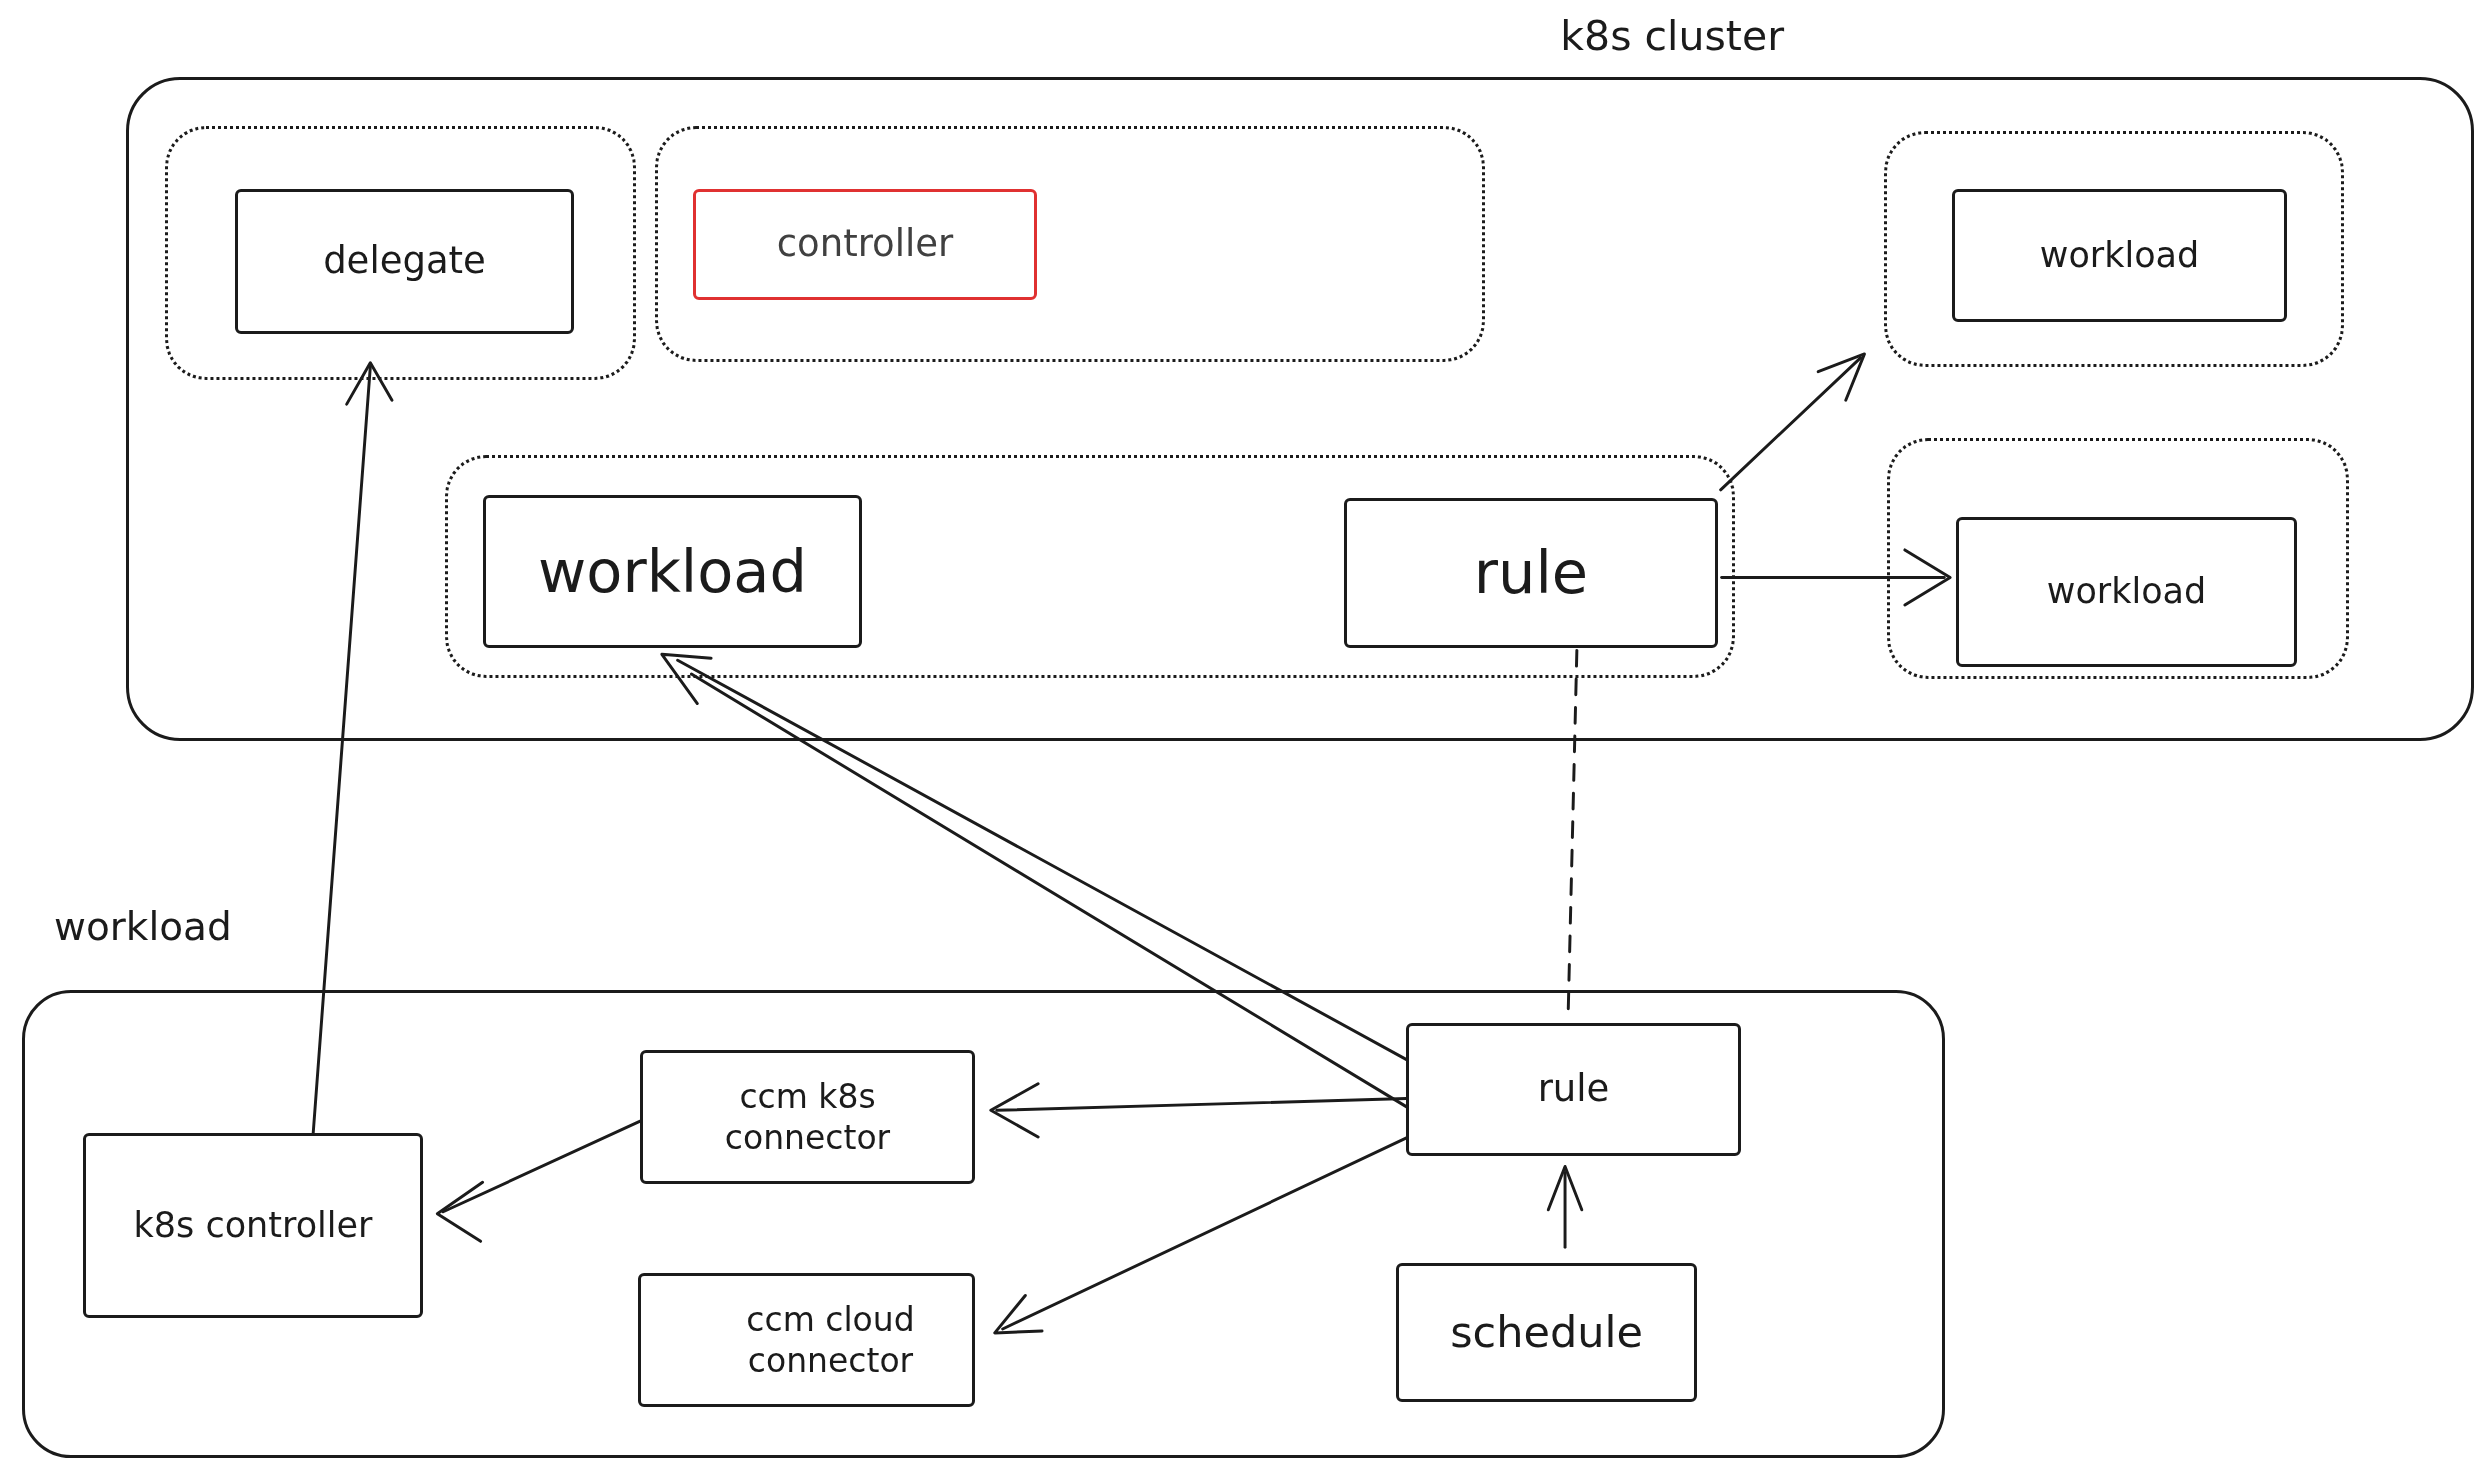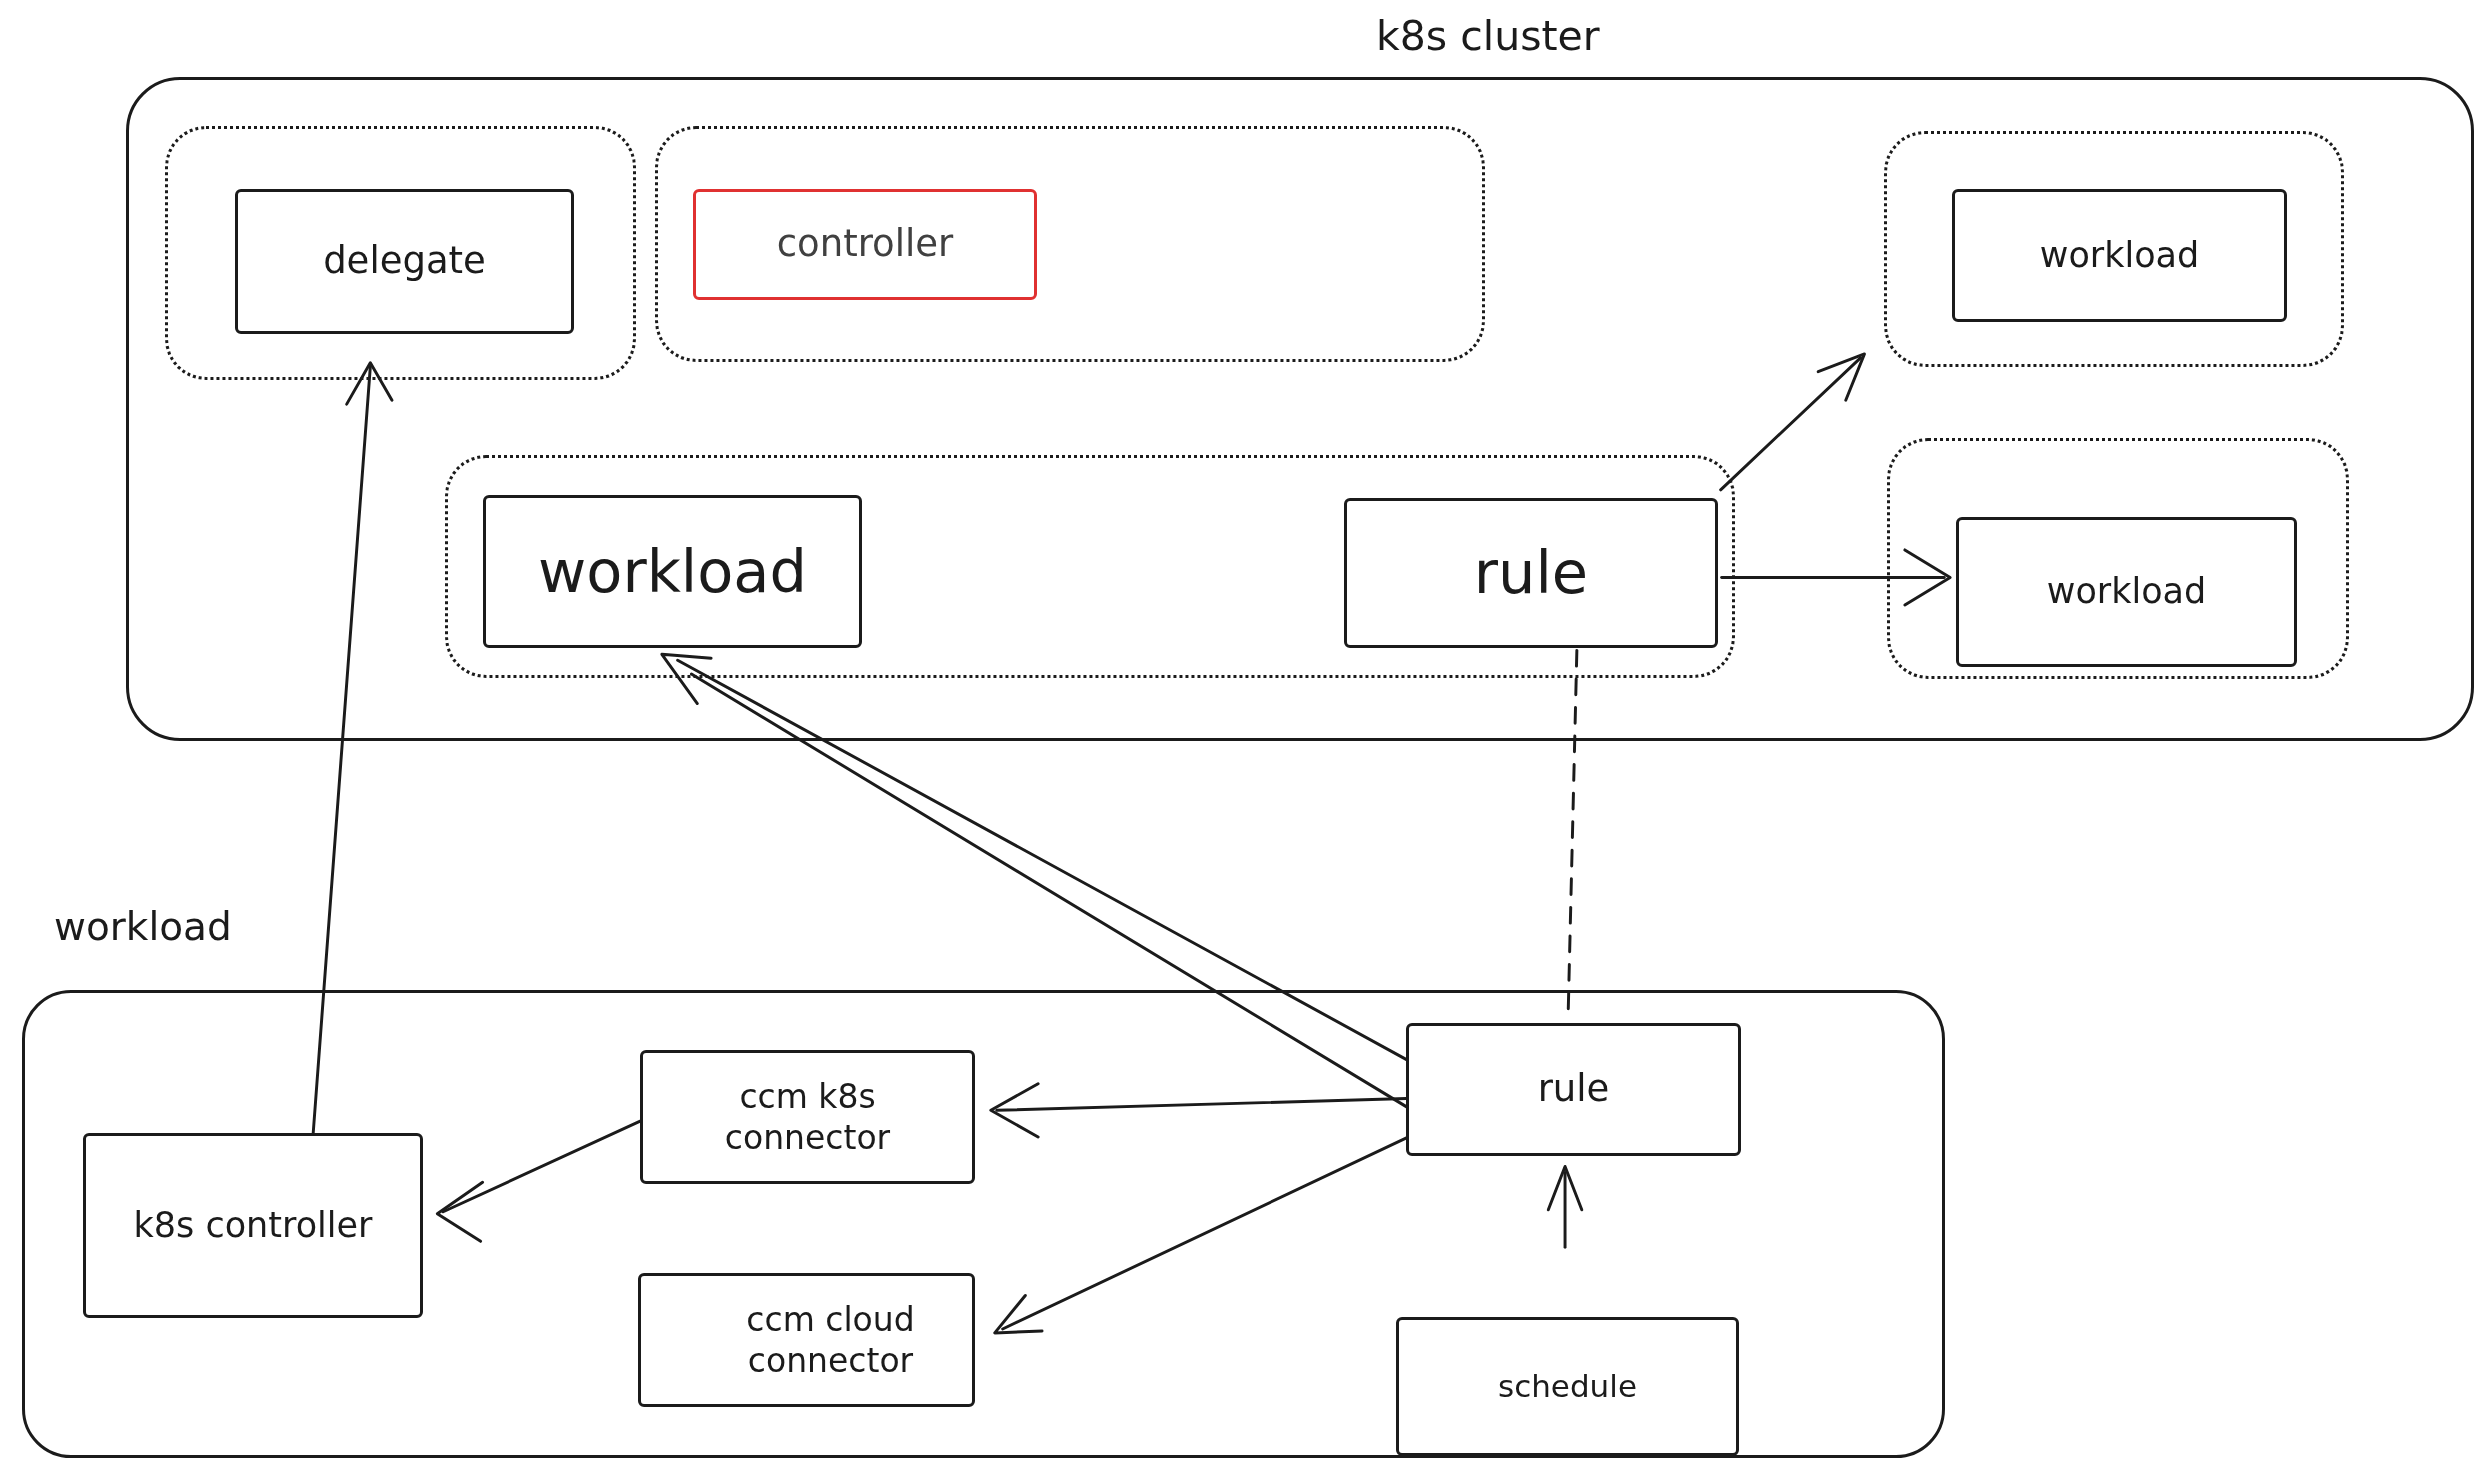--- a/index.html
+++ b/index.html
@@ -48,21 +48,21 @@
   svg.overlay{position:absolute;left:0;top:0;pointer-events:none;}
   svg.overlay line, svg.overlay path, svg.overlay polyline{
     stroke:#1b1b1b;stroke-width:3;fill:none;stroke-linecap:round;stroke-linejoin:round;
   }
 </style>
 </head>
 <body>
 
 <div class="canvas">
 
-  <div class="abs float-label" style="left:1376px;top:11.8px;width:364px;text-align:left;">k8s cluster</div>
+  <div class="abs float-label" style="left:1420px;top:11.8px;width:364px;text-align:right;">k8s cluster</div>
 
   <div class="abs solid-container" style="left:126px;top:77px;width:2348px;height:664px;"></div>
 
   <div class="abs dotted-group" style="left:165px;top:126px;width:471px;height:254px;"></div>
   <div class="abs node" style="left:235px;top:189px;width:339px;height:145px;">
     <span class="wrap">delegate</span>
   </div>
 
   <div class="abs dotted-group" style="left:655px;top:126px;width:830px;height:236px;"></div>
   <div class="abs node red" style="left:693px;top:189px;width:344px;height:111px;">
@@ -100,21 +100,21 @@
   </div>
 
   <div class="abs node" style="left:638px;top:1273px;width:337px;height:134px;font-size:33px;padding-left:48px;">
     <span class="wrap narrow">ccm cloud connector</span>
   </div>
 
   <div class="abs node" style="left:1406px;top:1023px;width:335px;height:133px;">
     <span class="wrap">rule</span>
   </div>
 
-  <div class="abs node" style="left:1396px;top:1317px;width:343px;height:139px;font-size:31px;">
+  <div class="abs node" style="left:1396px;top:1263px;width:301px;height:139px;font-size:43px;">
     <span class="wrap">schedule</span>
   </div>
 
   <svg class="overlay" width="2483" height="1480" viewBox="0 0 2521 1502">
 
     <g>
       <line x1="318" y1="1150" x2="376" y2="372"></line>
       <polyline points="352,410 376,368 398,406"></polyline>
     </g>
 

